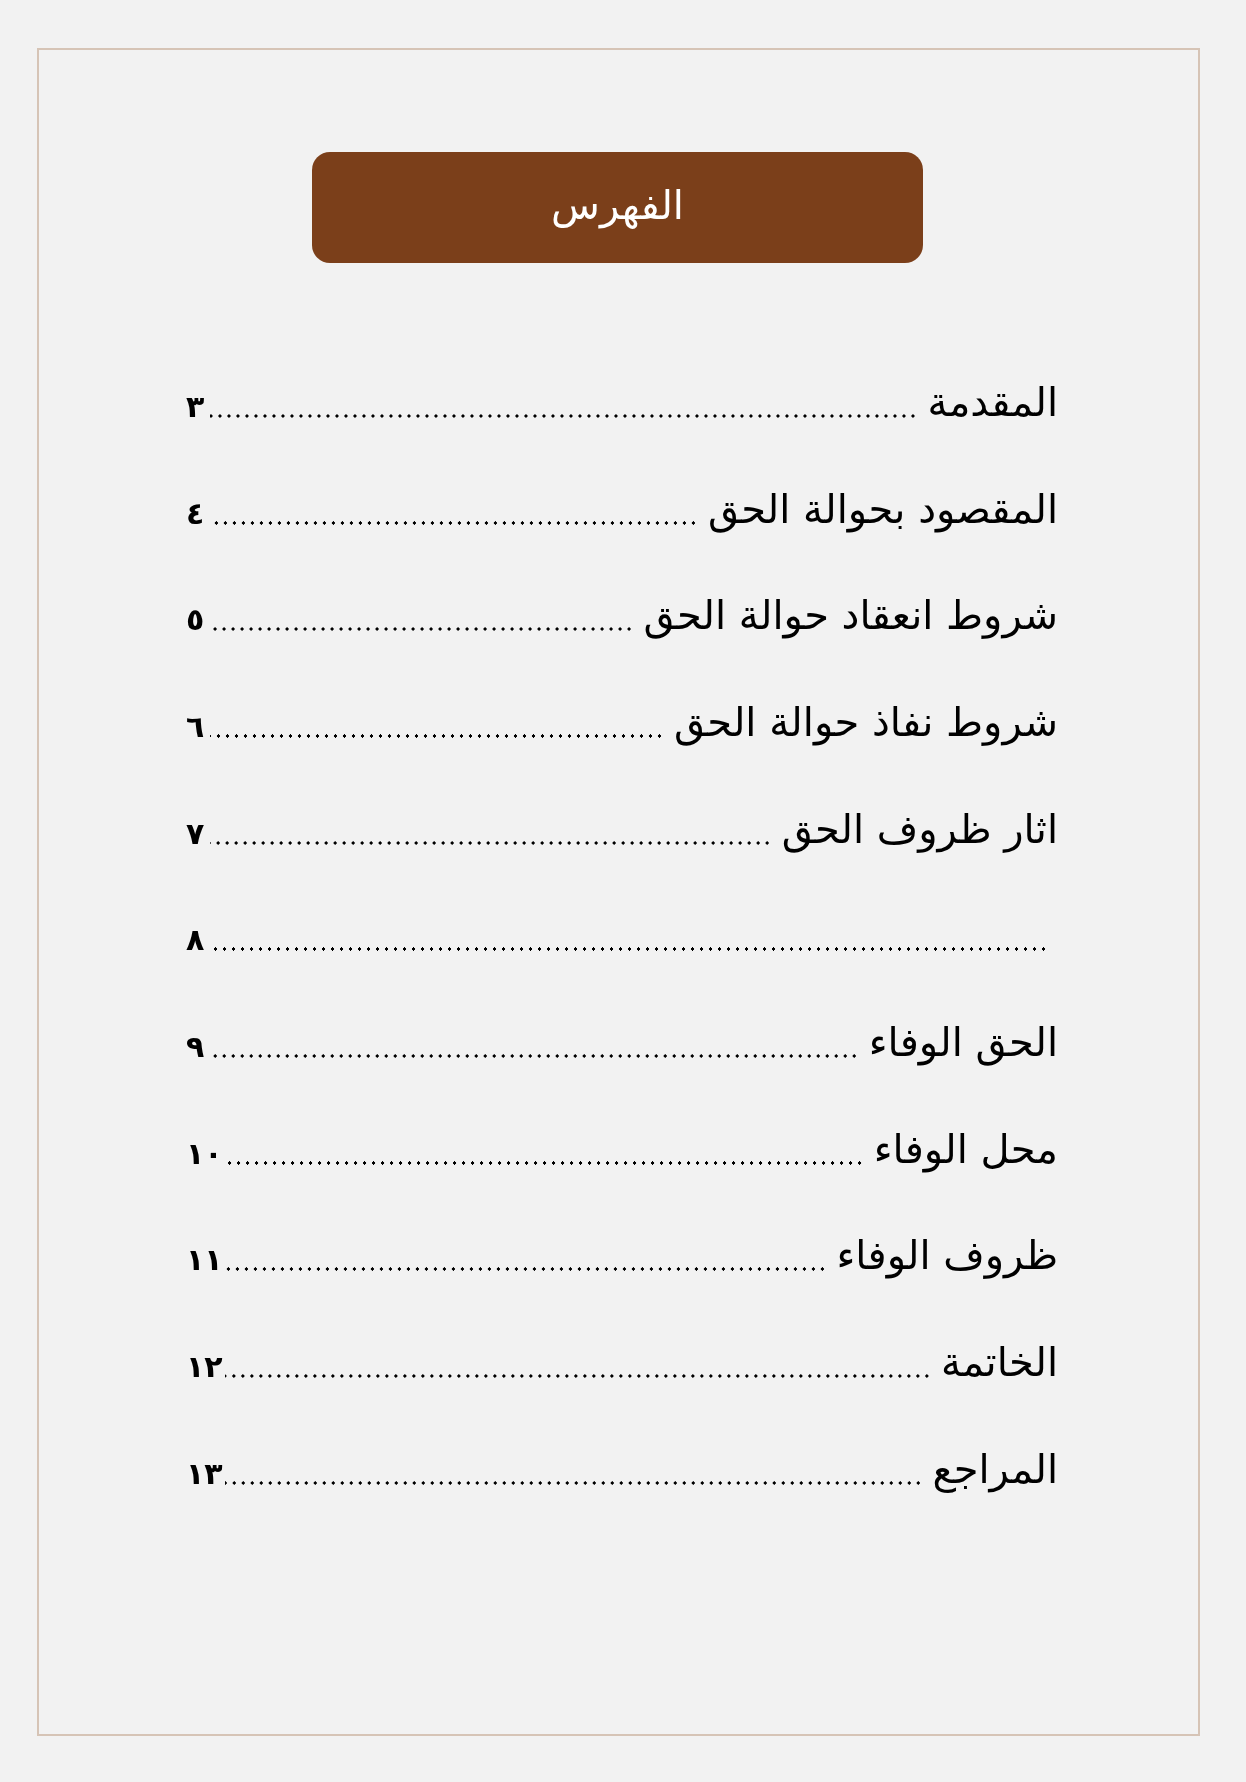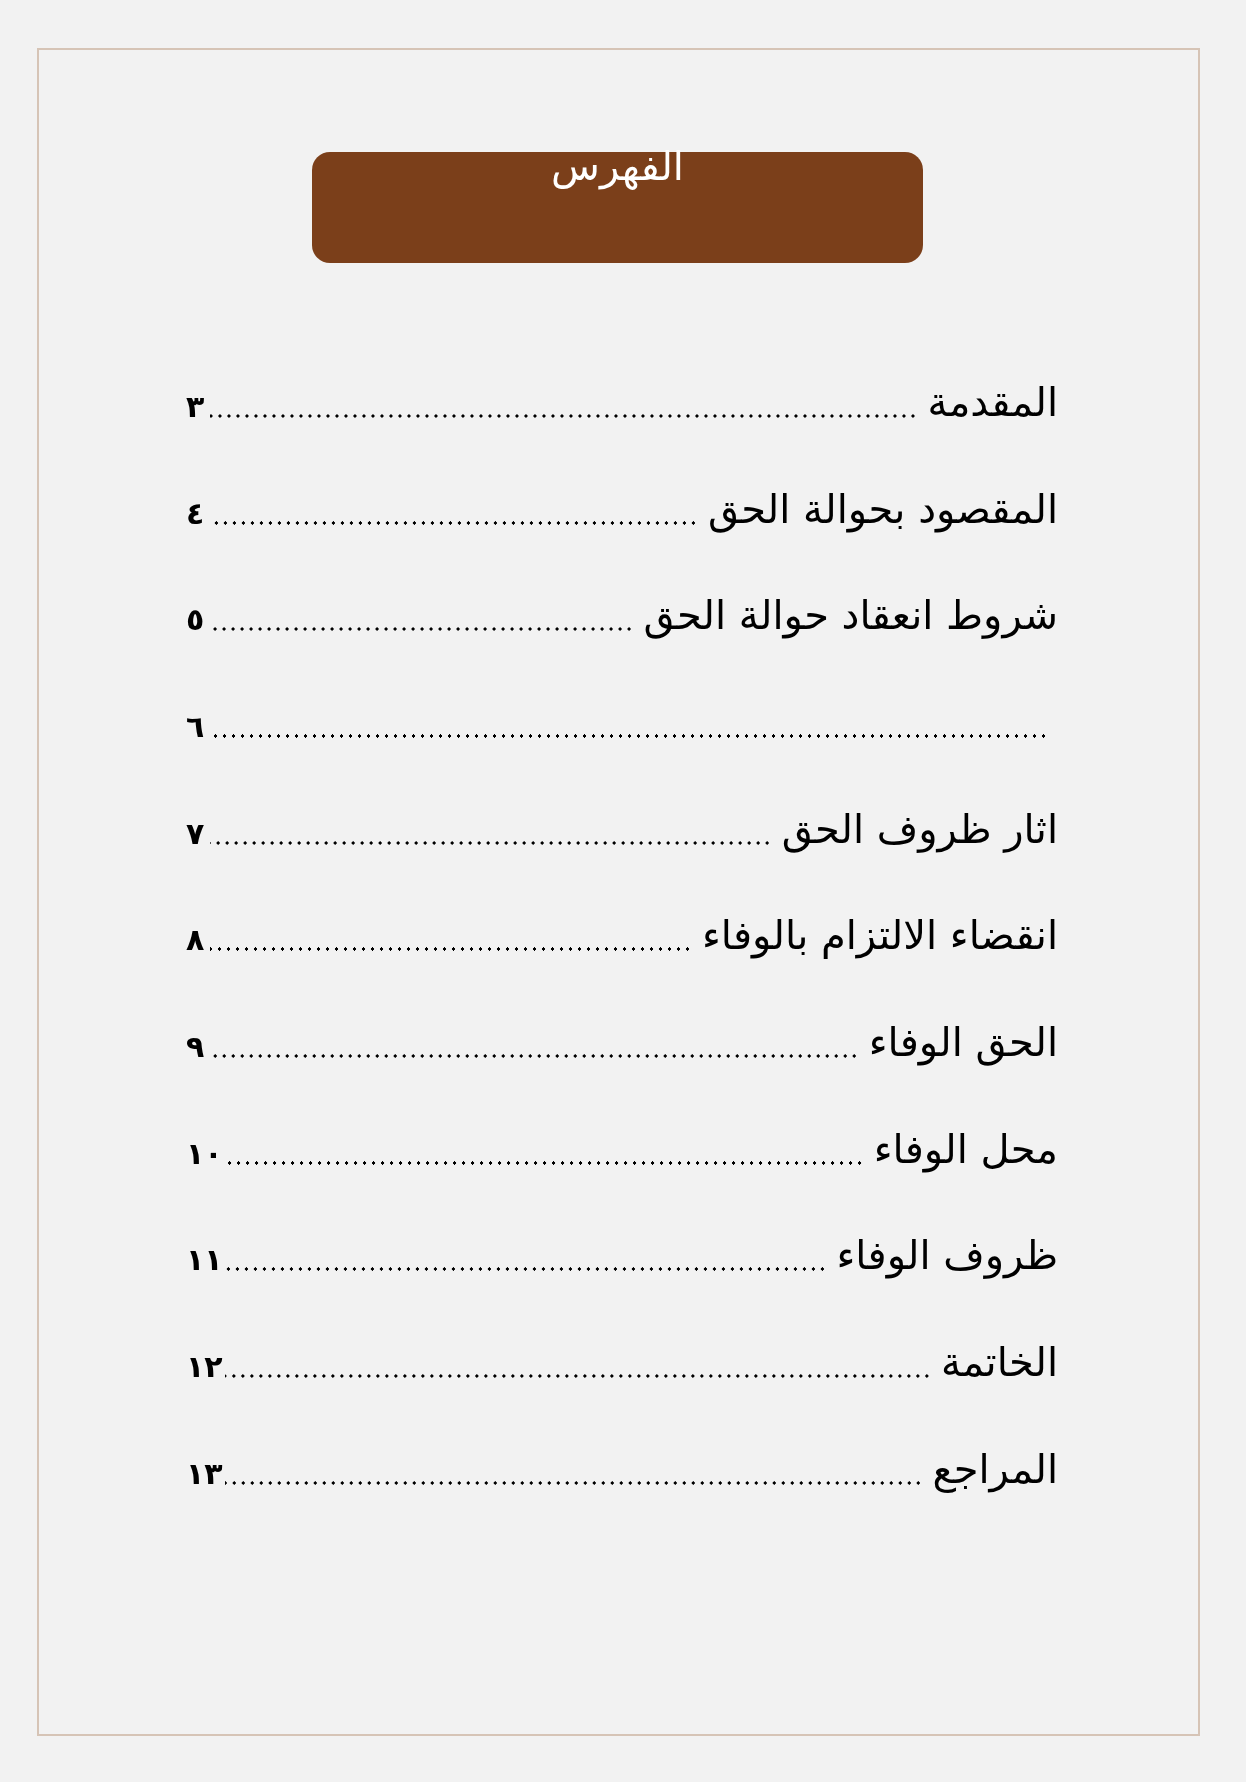--- a/index.html
+++ b/index.html
@@ -25,20 +25,21 @@
     }
     .title-box {
       position: absolute;
       left: 312px;
       top: 152px;
       width: 611px;
       height: 111px;
       background: #7b3f1a;
       border-radius: 18px;
       display: flex;
+      align-items: center;
       justify-content: center;
     }
     .title-text {
       color: #ffffff;
       font-family: "DejaVu Sans", sans-serif;
       font-size: 40px;
       line-height: 1;
       direction: rtl;
       margin-top: -6px;
     }
@@ -106,30 +107,30 @@
     <span class="toc-label">المقصود بحوالة الحق</span>
     <span class="toc-leader"></span>
     <span class="toc-page">٤</span>
   </div>
   <div class="toc-row" style="top:585px">
     <span class="toc-label">شروط انعقاد حوالة الحق</span>
     <span class="toc-leader"></span>
     <span class="toc-page">٥</span>
   </div>
   <div class="toc-row" style="top:692px">
+    <span class="toc-label">شروط نفاذ حوالة الحق</span>
     <span class="toc-leader"></span>
     <span class="toc-page">٦</span>
   </div>
   <div class="toc-row" style="top:799px">
     <span class="toc-label">اثار ظروف الحق</span>
     <span class="toc-leader"></span>
     <span class="toc-page">٧</span>
   </div>
   <div class="toc-row" style="top:905px">
-    <span class="toc-label">انقضاء الالتزام بالوفاء</span>
     <span class="toc-leader"></span>
     <span class="toc-page">٨</span>
   </div>
   <div class="toc-row" style="top:1012px">
     <span class="toc-label">الحق الوفاء</span>
     <span class="toc-leader"></span>
     <span class="toc-page">٩</span>
   </div>
   <div class="toc-row" style="top:1119px">
     <span class="toc-label">محل الوفاء</span>

